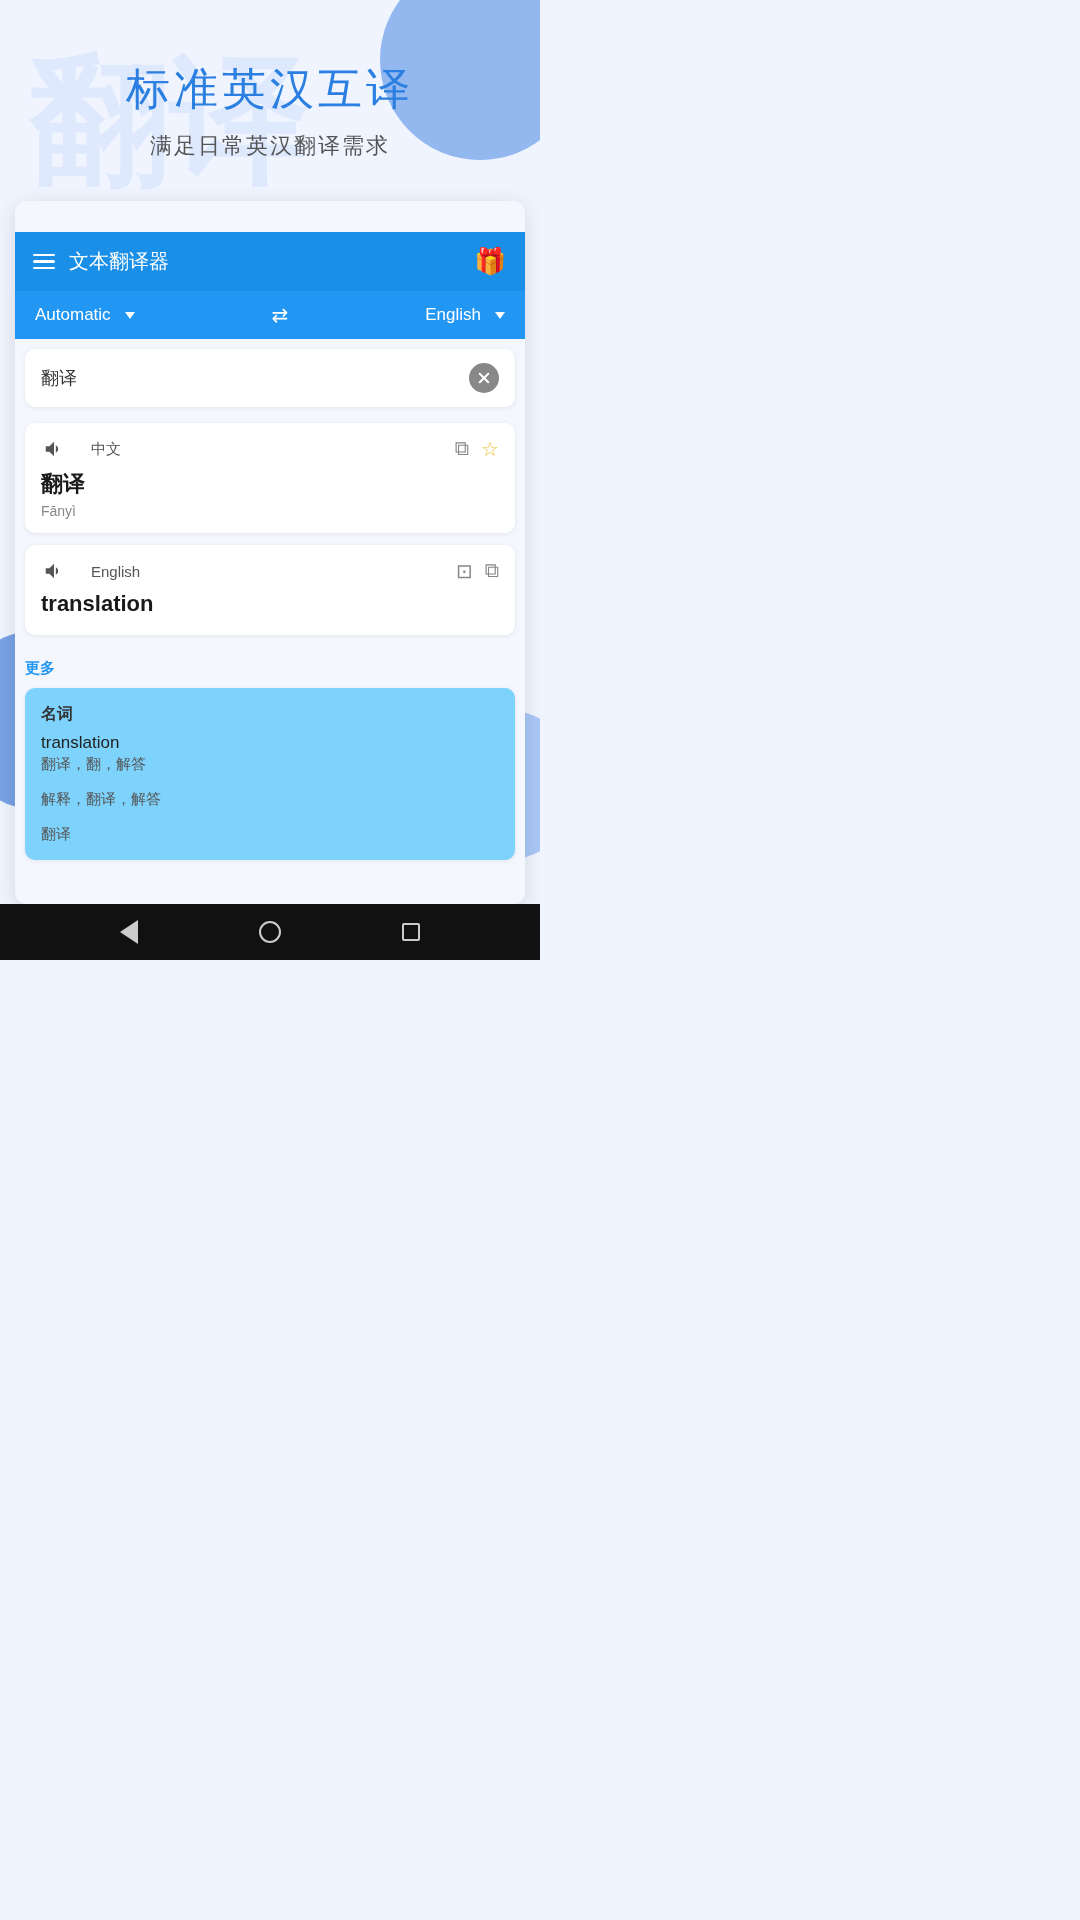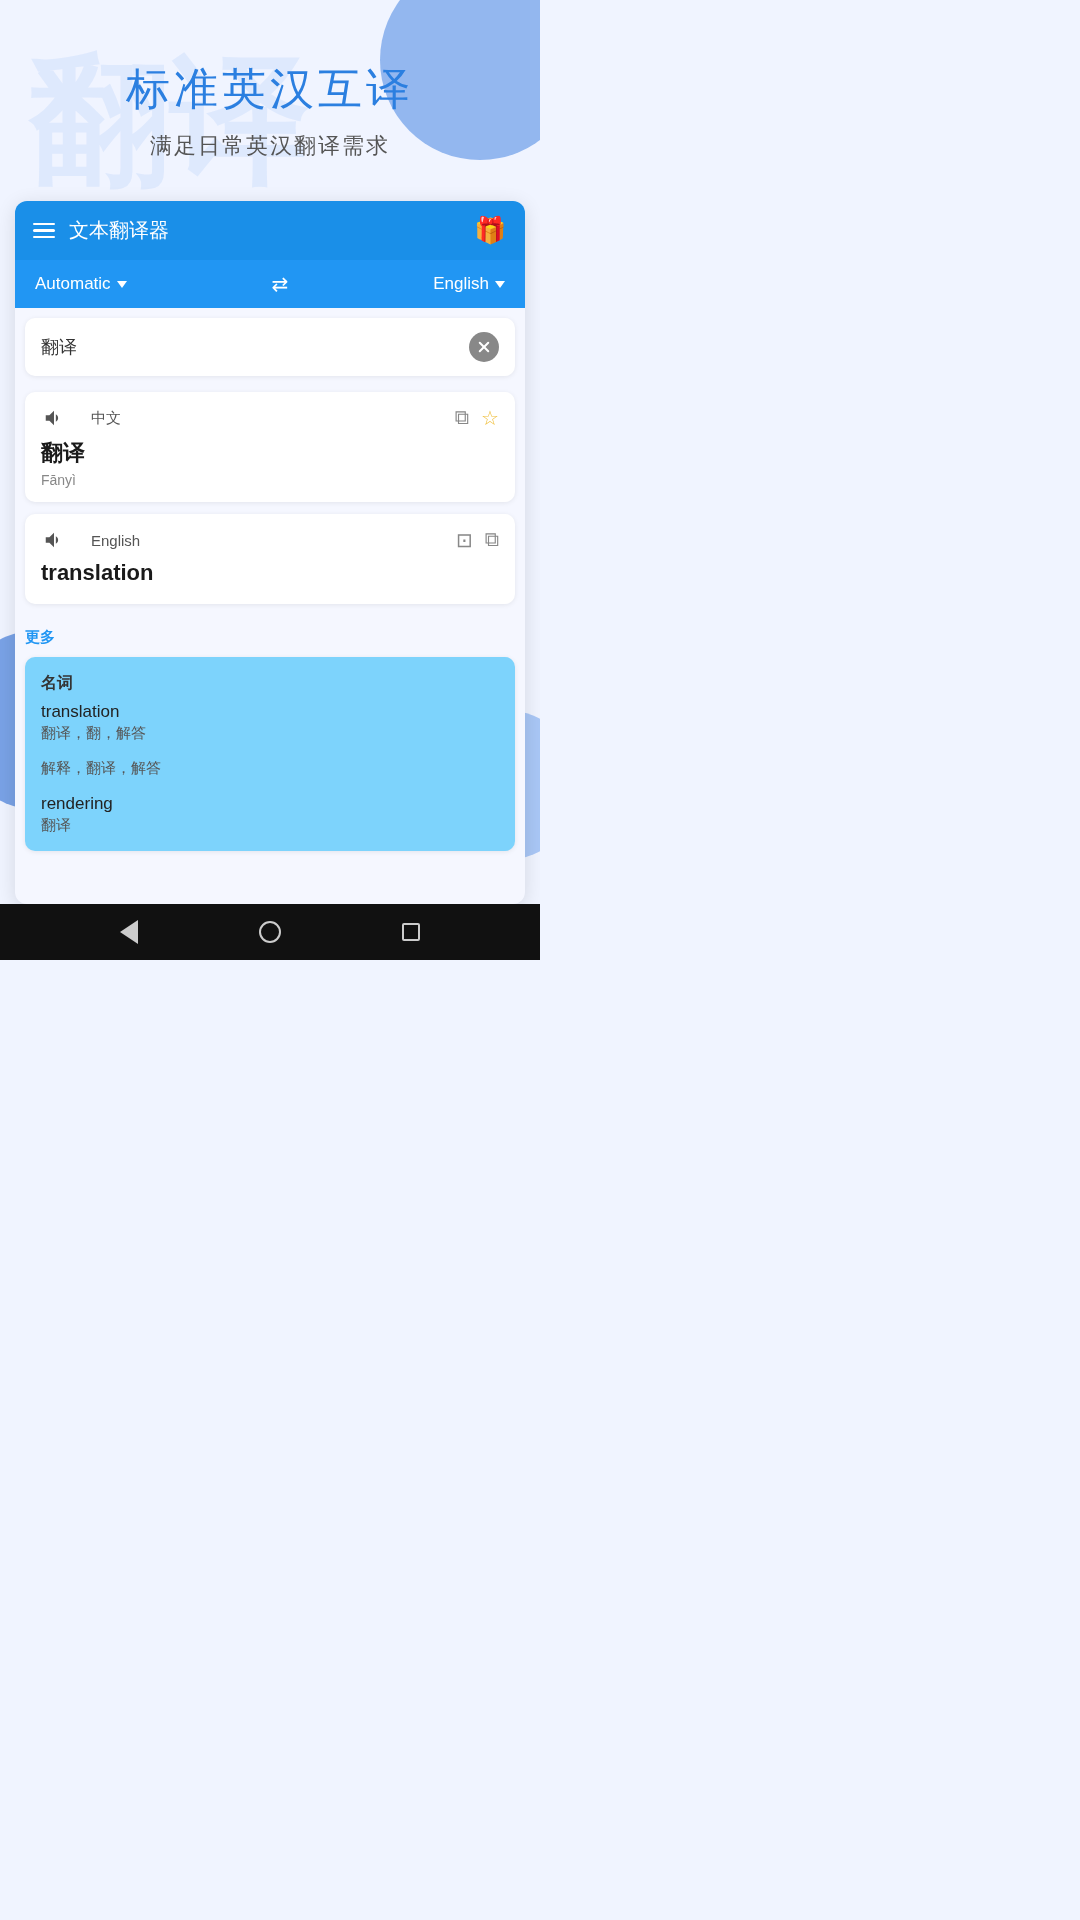--- a/index.html
+++ b/index.html
@@ -104,20 +104,21 @@
       flex-direction: column;
     }
 
     
     .app-toolbar {
       background: #1a8fe8;
       padding: 14px 18px;
       display: flex;
       align-items: center;
       justify-content: space-between;
+      margin-top: 31px;
     }
 
     .toolbar-left {
       display: flex;
       align-items: center;
       gap: 14px;
     }
 
     .hamburger-icon {
       display: flex;
@@ -150,21 +151,21 @@
       background: #2196f3;
       padding: 12px 20px;
       display: flex;
       align-items: center;
       justify-content: space-between;
     }
 
     .lang-btn {
       display: flex;
       align-items: center;
-      gap: 6px;
+      gap: 14px;
       color: white;
       font-size: 17px;
       cursor: pointer;
     }
 
     .lang-btn .chevron {
       width: 0;
       height: 0;
       border-left: 5px solid transparent;
       border-right: 5px solid transparent;
@@ -448,21 +449,20 @@
         <div class="more-item">
           <div class="more-en">translation</div>
           <div class="more-zh">翻译，翻，解答</div>
         </div>
 
         <div class="more-item">
           <div class="more-zh">解释，翻译，解答</div>
         </div>
 
         <div class="more-item">
-          <div class="more-en">rendering</div>
           <div class="more-zh">翻译</div>
         </div>
       </div>
     </div>
 
   </div>
 
   <div class="nav-bar">
     <div class="nav-back"></div>
     <div class="nav-home"></div>

